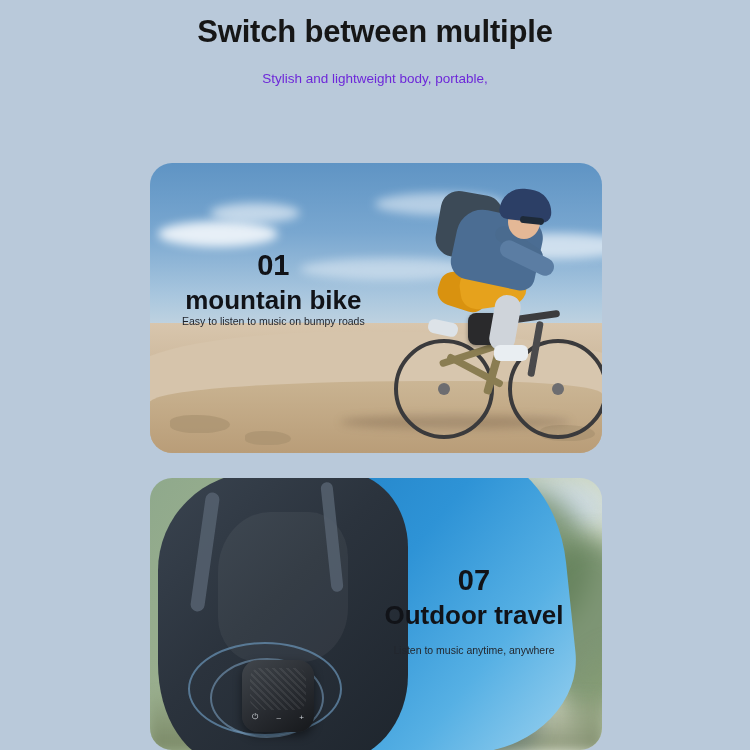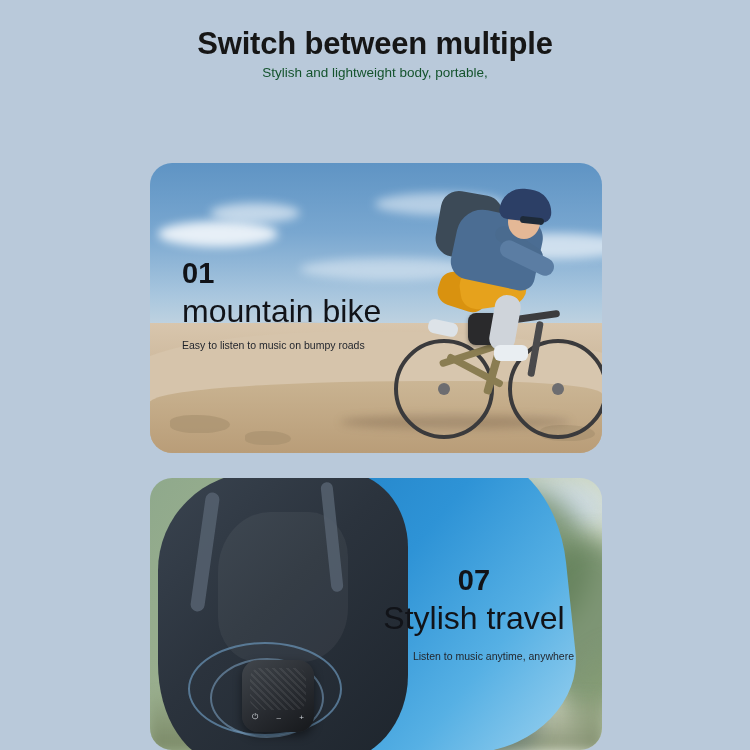--- a/index.html
+++ b/index.html
@@ -17,35 +17,36 @@
 
   .page {
     width: 750px;
     height: 750px;
     position: relative;
     background: #b9c9da;
   }
 
   
   .header {
-    padding-top: 24px;
+    padding-top: 12px;
     text-align: center;
   }
   .headline {
     font-size: 31px;
     font-weight: bold;
     color: #161616;
     line-height: 1.26;
     letter-spacing: -0.2px;
     margin: 0 auto;
     width: 560px;
   }
   .subhead {
+    margin-top: 18px;
     font-size: 13.5px;
-    color: #14532d;
+    color: #6d28d9;
     line-height: 1.55;
     width: 420px;
     margin-left: auto;
     margin-right: auto;
     text-align: center;
   }
 
   
   .card {
     position: absolute;
@@ -288,42 +289,41 @@
     position: absolute; left: 10px; bottom: 8px; right: 10px; height: 14px;
     display: flex; align-items: center; justify-content: space-between;
     color: #cfd3d8; font-size: 8px;
   }
 
   
   .overlay {
     position: absolute;
     z-index: 5;
   }
-  .ov-1 { left: 32px; top: 96px; text-align: left; }
+  .ov-1 { left: 32px; top: 88px; text-align: center; }
   .ov-2 { left: 224px; top: 88px; width: 200px; text-align: center; }
 
   .num {
     font-size: 29px;
     font-weight: bold;
     color: #111318;
     line-height: 1;
     margin-bottom: 6px;
   }
   .scene-title {
-    font-size: 32px;
-    font-weight: normal;
+    font-size: 26px;
+    font-weight: bold;
     color: #111318;
     line-height: 1.1;
   }
   .scene-desc {
-    margin-top: 10px;
     font-size: 10.5px;
     color: #1e222a;
   }
-  .ov-2 .scene-desc { margin-top: 14px; color:#23272e;text-align:right; }
+  .ov-2 .scene-desc { margin-top: 14px; color:#23272e; }
 </style>
 </head>
 <body>
 
 <div class="page">
 
   <div class="header">
     <div class="headline">
       <div>Switch between multiple</div>
     </div>
@@ -409,18 +409,18 @@
             <span>⏻</span>
             <span>–</span>
             <span>+</span>
           </div>
         </div>
       </div>
     </div>
 
     <div class="overlay ov-2">
       <div class="num">07</div>
-      <div class="scene-title">Stylish travel</div>
+      <div class="scene-title">Outdoor travel</div>
       <div class="scene-desc">Listen to music anytime, anywhere</div>
     </div>
   </div>
 
 </div>
 
 </body></html>

